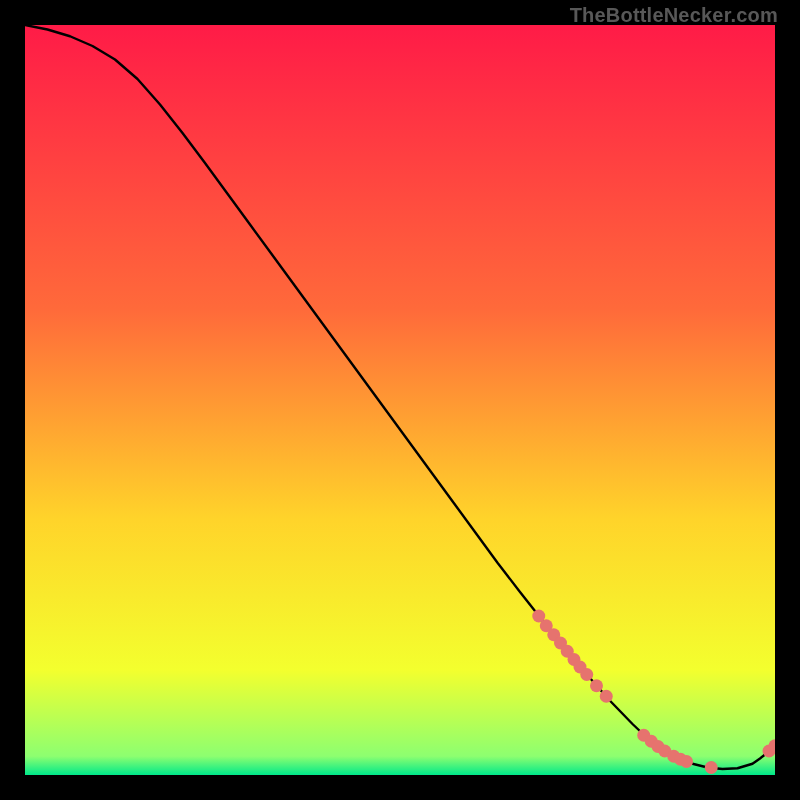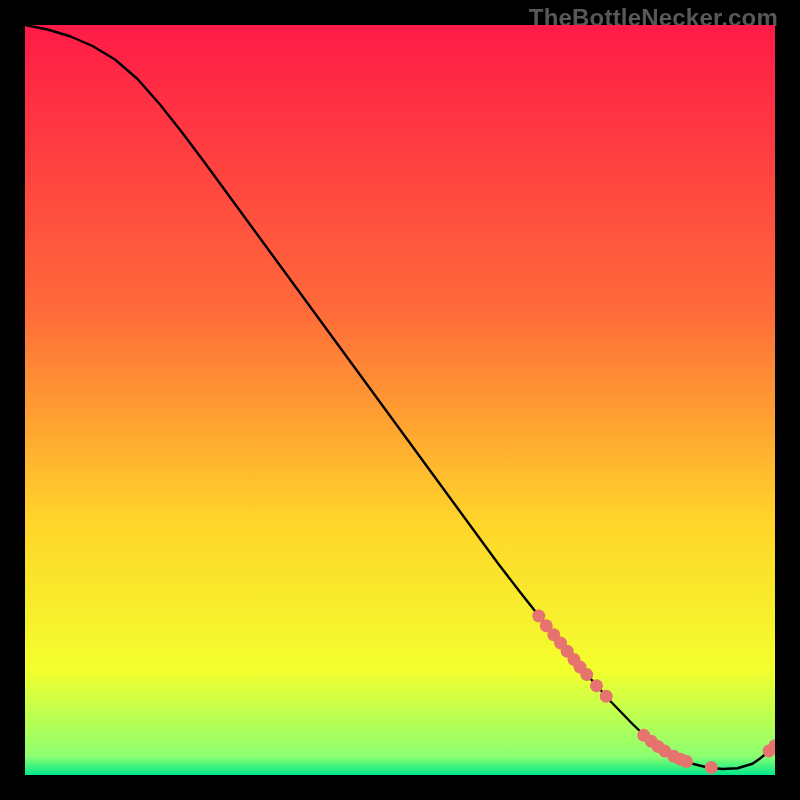--- a/index.html
+++ b/index.html
@@ -8,21 +8,21 @@
     position: relative;
     width: 800px;
     height: 800px;
     background: #000;
   }
   .watermark {
     position: absolute;
     top: 4px;
     right: 22px;
     font-family: Arial, Helvetica, sans-serif;
-    font-size: 24px;
+    font-size: 20px;
     font-weight: 600;
     color: #585858;
     letter-spacing: 0.2px;
   }
   .plot {
     position: absolute;
     left: 25px;
     top: 25px;
     width: 750px;
     height: 750px;

